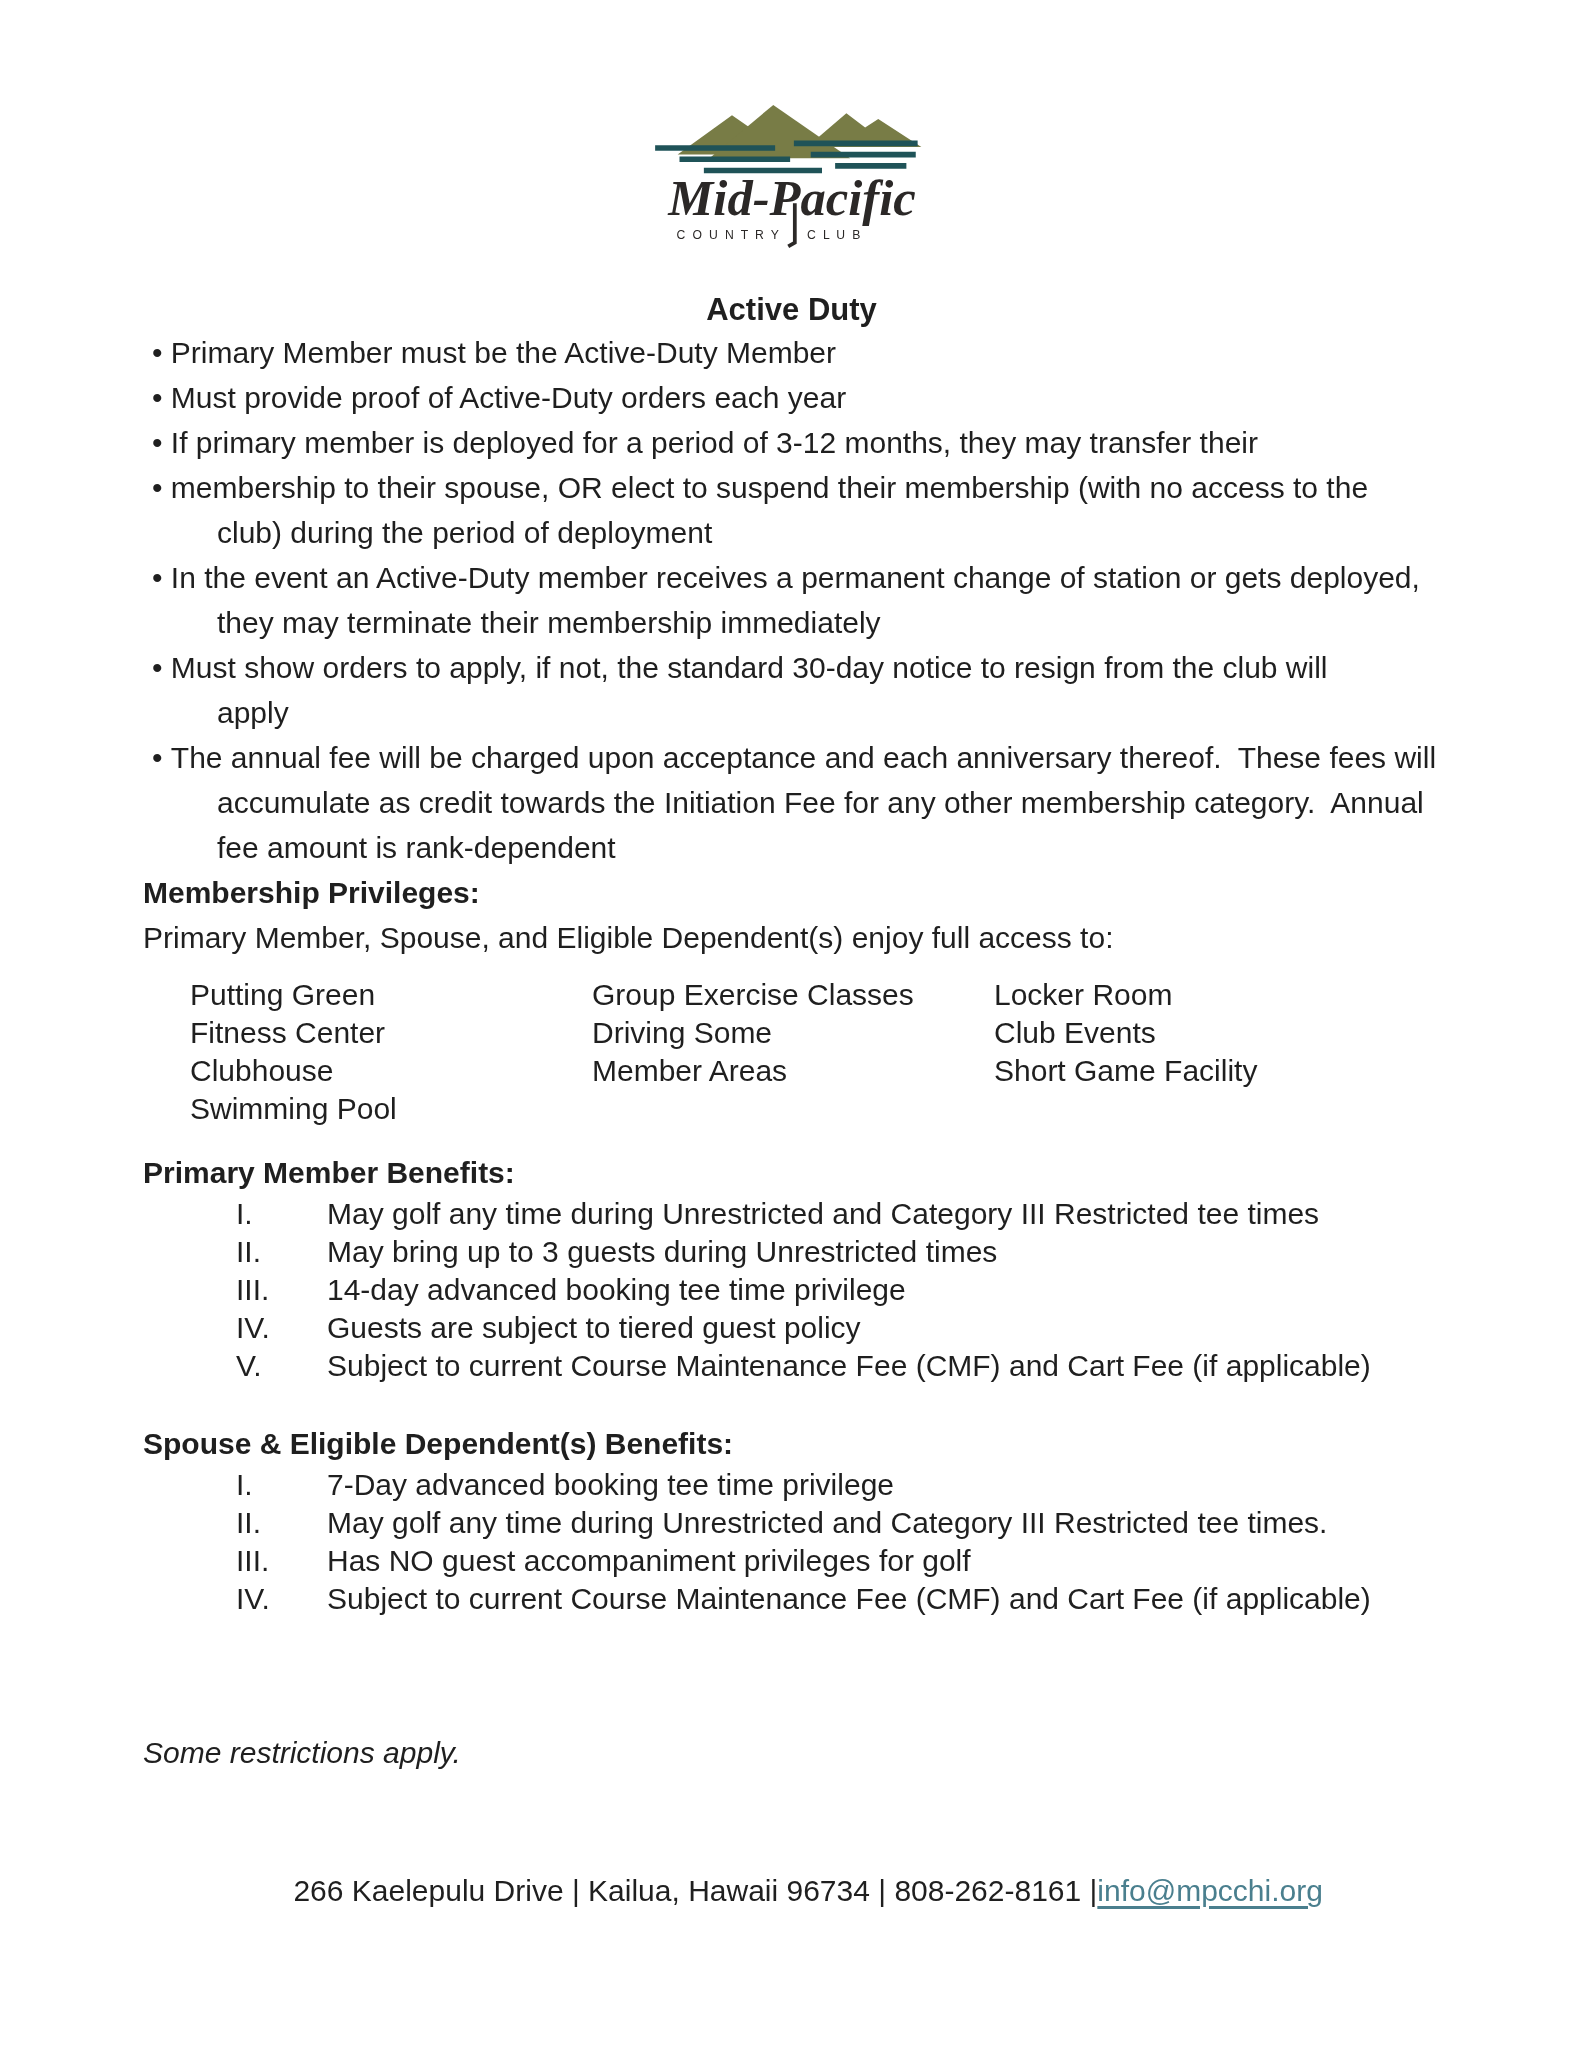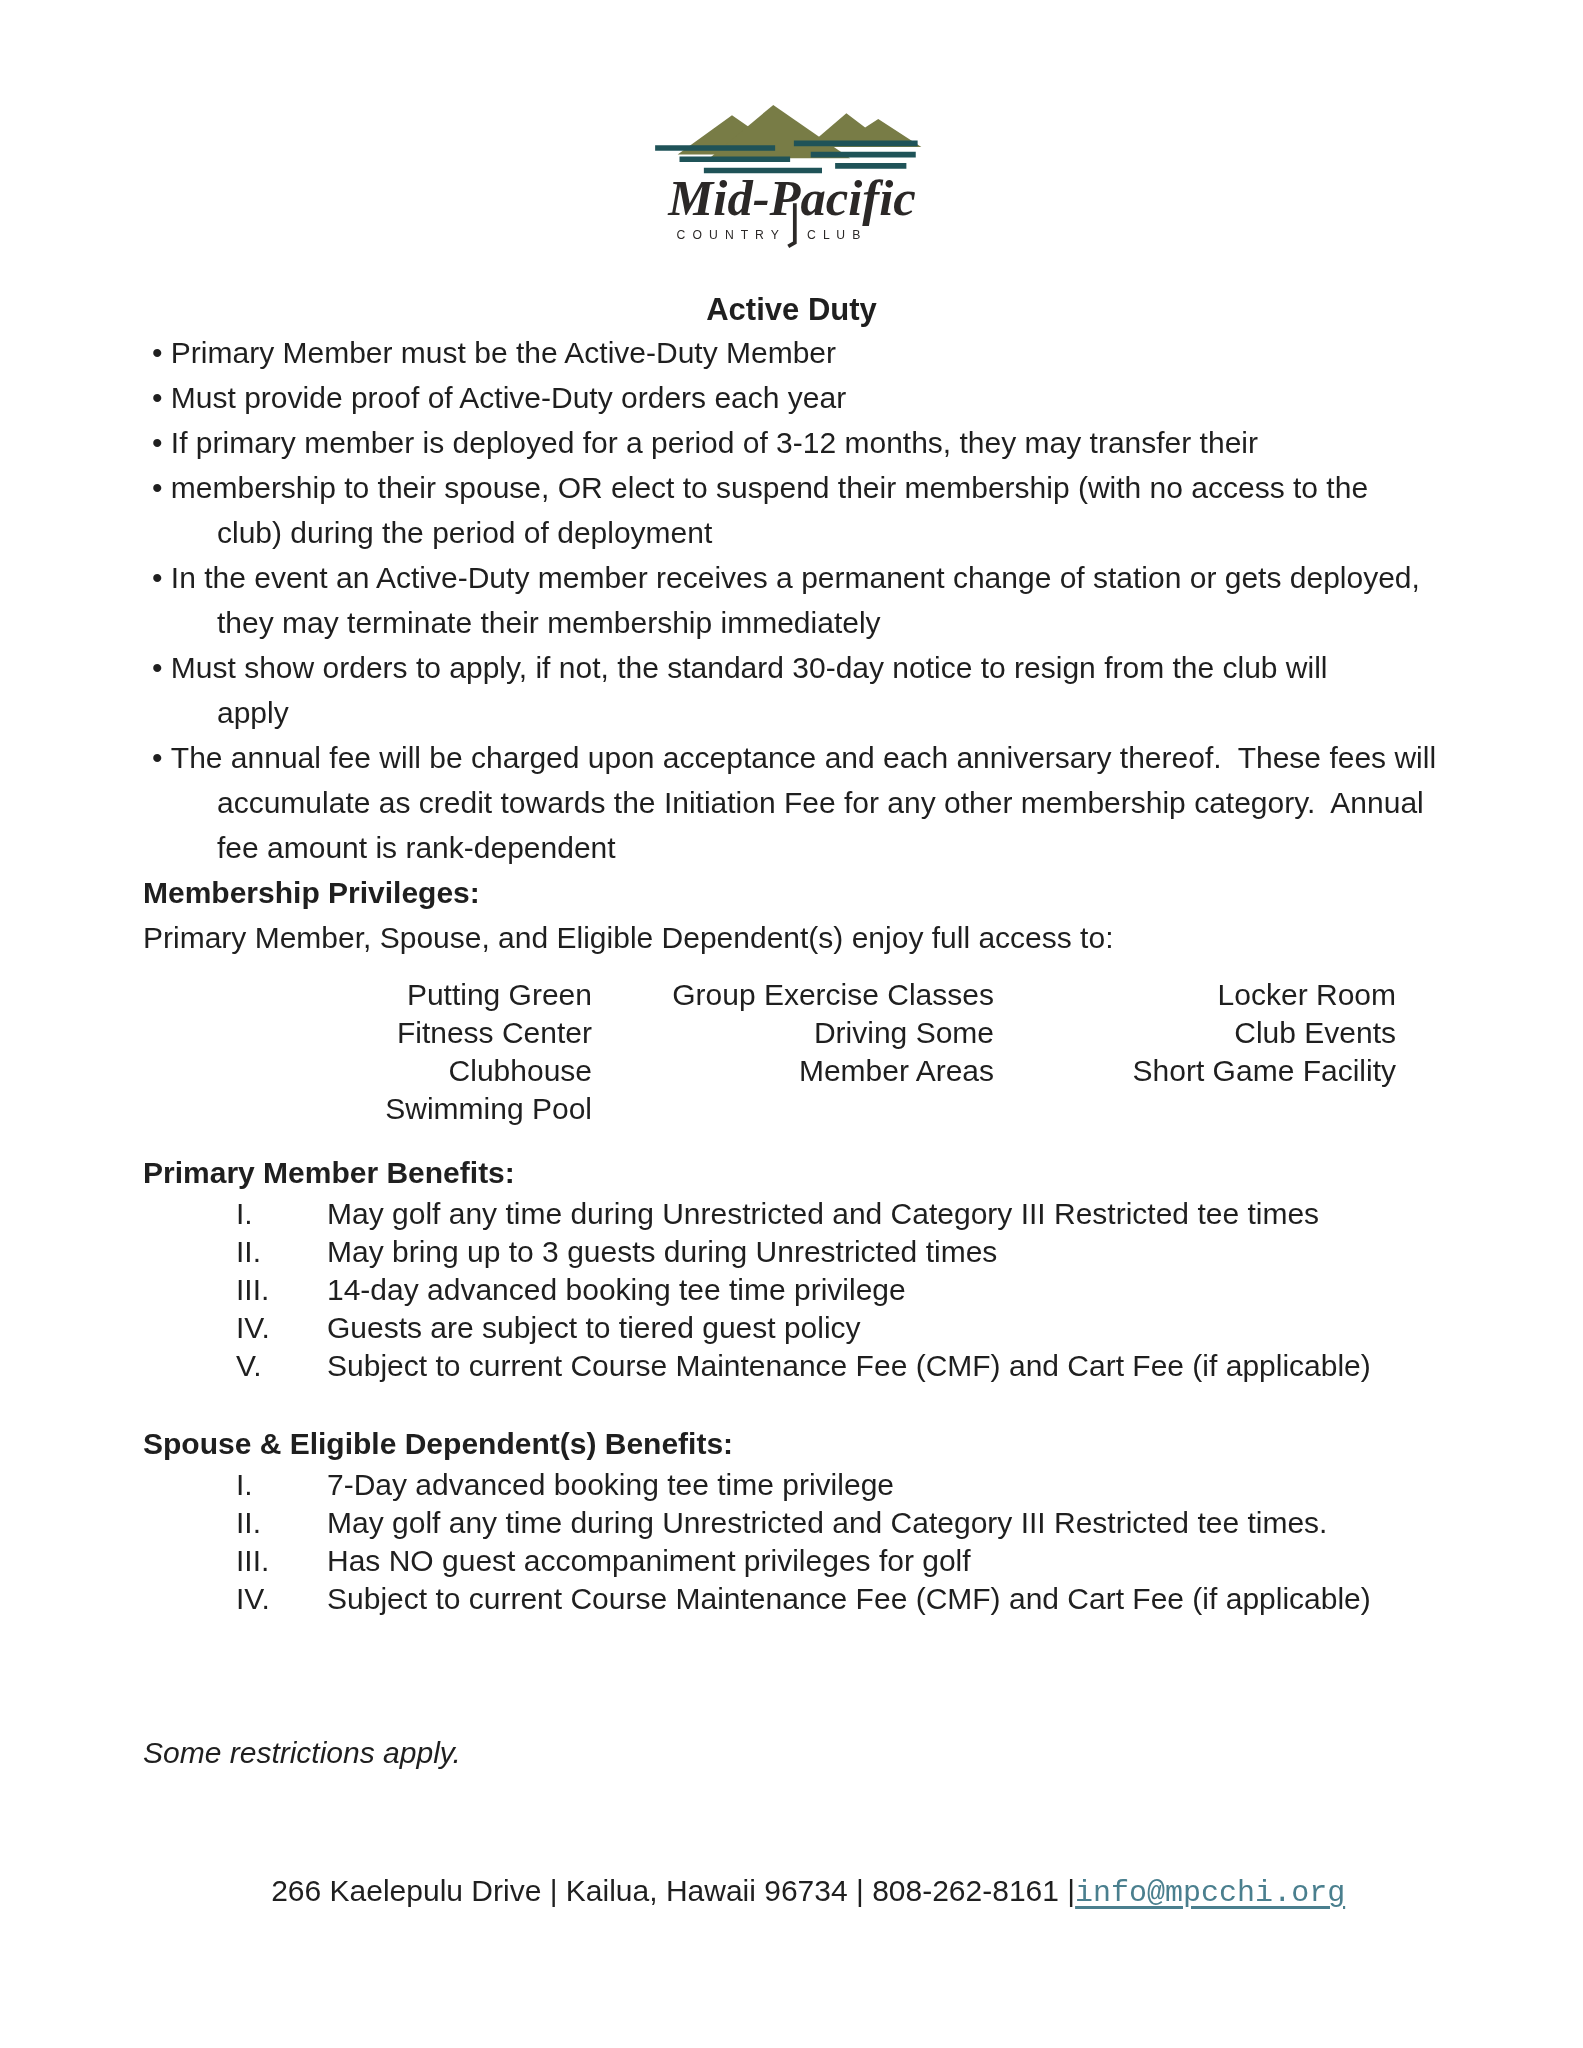--- a/index.html
+++ b/index.html
@@ -55,21 +55,21 @@
   }
   .intro-line{line-height:45px;white-space:pre;}
   
   .priv-grid{
     margin-top:16px;
     margin-left:47px; 
     display:grid;
     grid-template-columns:402px 402px 402px;
     line-height:38px;
   }
-  .priv-grid .cell{text-align:right;white-space:pre;}
+  .priv-grid .cell{text-align:left;white-space:pre;}
   
   .benefits-heading{margin-top:22px;}
   .spouse-heading{margin-top:36px;}
   .roman{
     position:relative;
     line-height:38px;
     padding-left:184px;
     white-space:pre;
   }
   .roman .rn{position:absolute;left:93px;top:0;}
@@ -84,21 +84,20 @@
     margin-top:48px;
     text-align:center;
     line-height:45px;
     white-space:pre;
   }
   .footer .email{
     color:var(--link-teal);
     text-decoration:underline;
     text-decoration-color:var(--link-teal);
     text-underline-offset:5px;
-    font-family:Liberation Mono, monospace;
   }
 </style>
 </head>
 <body>
 
 <div class="page">
 
   <div class="logo-wrap">
     <svg class="logo-svg" viewBox="0 0 320 170" xmlns="http://www.w3.org/2000/svg">
       <g fill="var(--logo-olive)">

